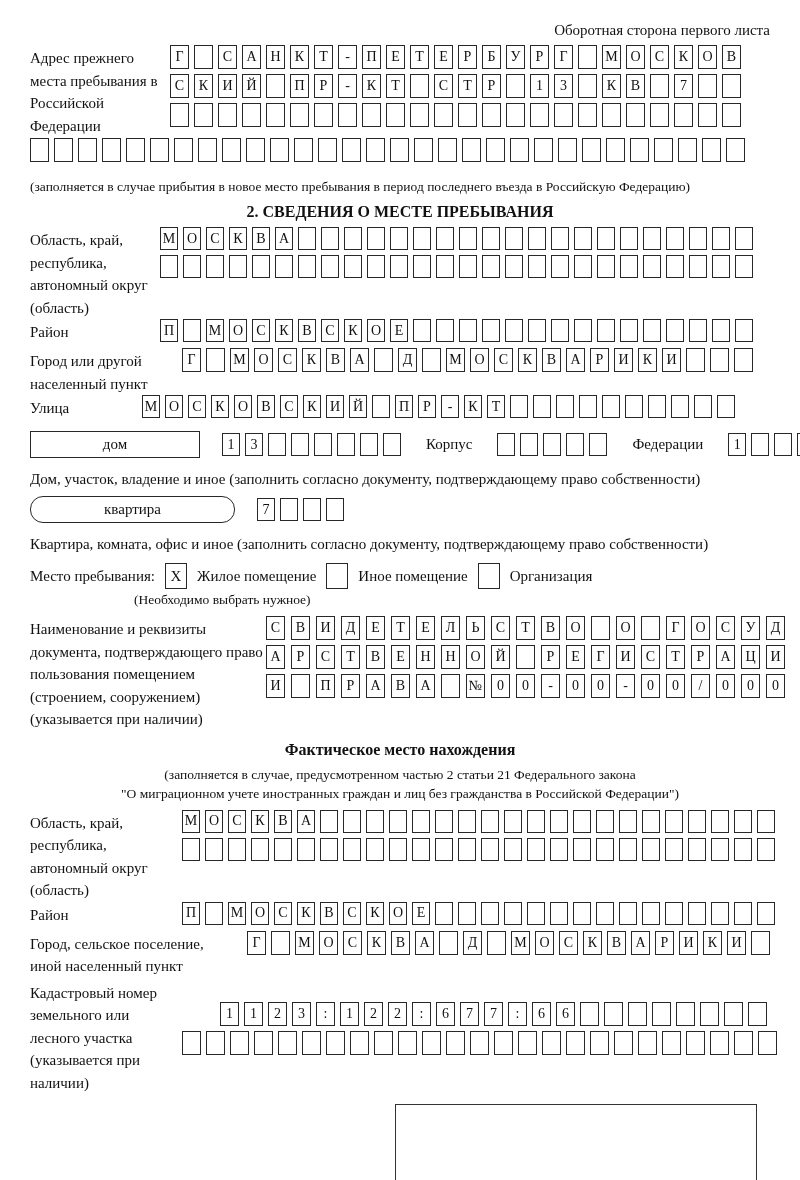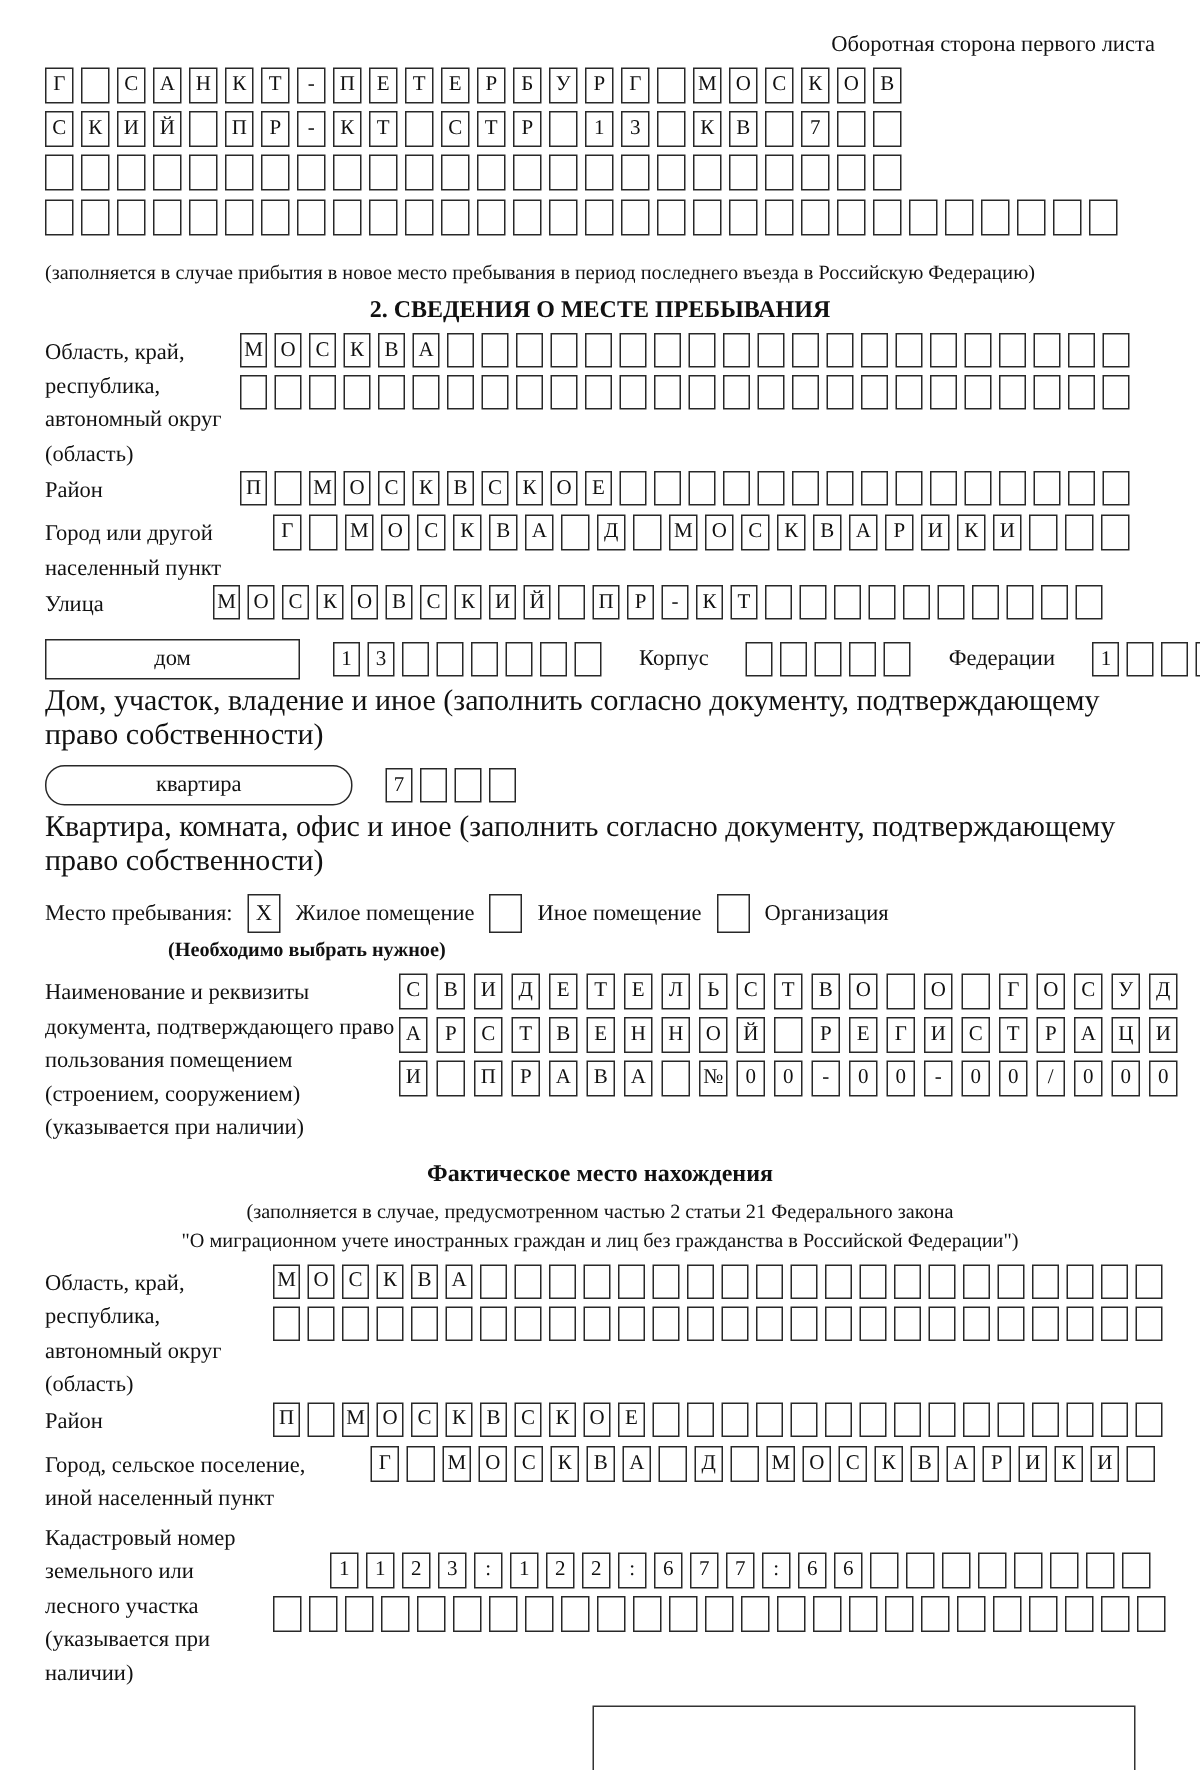--- a/index.html
+++ b/index.html
@@ -19,54 +19,55 @@
   .cells { display:flex; gap:5px; margin-bottom:5px; }
   .cell {
     width:18px; height:23px; flex:none;
     border:1.4px solid #282828;
     display:flex; align-items:center; justify-content:center;
     font-size:14px; line-height:1;
   }
   .cells-wide .cell { width:19px; height:24px; }
 
   .note-center { text-align:left; font-size:13.5px; margin-top:17px; }
-  .note-left { font-size:20px; margin-top:3px; }
+  .note-left { font-size:15px; margin-top:13px; }
   .sec-title { text-align:center; font-weight:bold; font-size:16px; margin-top:8px; margin-bottom:6px; }
 
   .house-row { display:flex; align-items:center; margin-top:8px; gap:22px; }
   .wide-box {
     border:1.4px solid #282828; height:27px; flex:none;
     display:flex; align-items:center; justify-content:center; font-size:15px;
   }
   .wb-house { width:170px; }
   .wb-apt { width:205px;border-radius:13px; }
   .inline-label { font-size:15px; white-space:nowrap; padding:0 3px; }
 
   .stay-row { display:flex; align-items:center; margin-top:10px; gap:10px; font-size:15px; }
   .checkbox {
     width:22px; height:26px; flex:none; border:1.5px solid #282828;
     display:flex; align-items:center; justify-content:center; font-size:15px;
   }
-  .stay-note { font-size:13.5px; margin-top:3px; margin-left:82px;font-weight:bold; }
+  .stay-note { font-size:13.5px; margin-top:3px; margin-left:104px; }
 
   .fact-note { text-align:center; font-size:13.5px; line-height:1.45; margin-top:2px; }
 
   .cad-shift { margin-left:38px; }
 
   .stamp-box {
     width:362px; height:178px; border:1.6px solid #333;
     margin-left:365px; margin-top:10px; background:#fff;
   }
 </style>
 </head>
 <body>
 
 <div class="hdr-note">Оборотная сторона первого листа</div>
 
 <div class="field">
+  <div class="field-label w140">Адрес прежнего места пребывания в Российской Федерации</div>
   <div class="rows-col">
     <div class="cells cells-wide">
         <span class="cell">Г</span>
         <span class="cell"></span>
         <span class="cell">С</span>
         <span class="cell">А</span>
         <span class="cell">Н</span>
         <span class="cell">К</span>
         <span class="cell">Т</span>
         <span class="cell">-</span>

